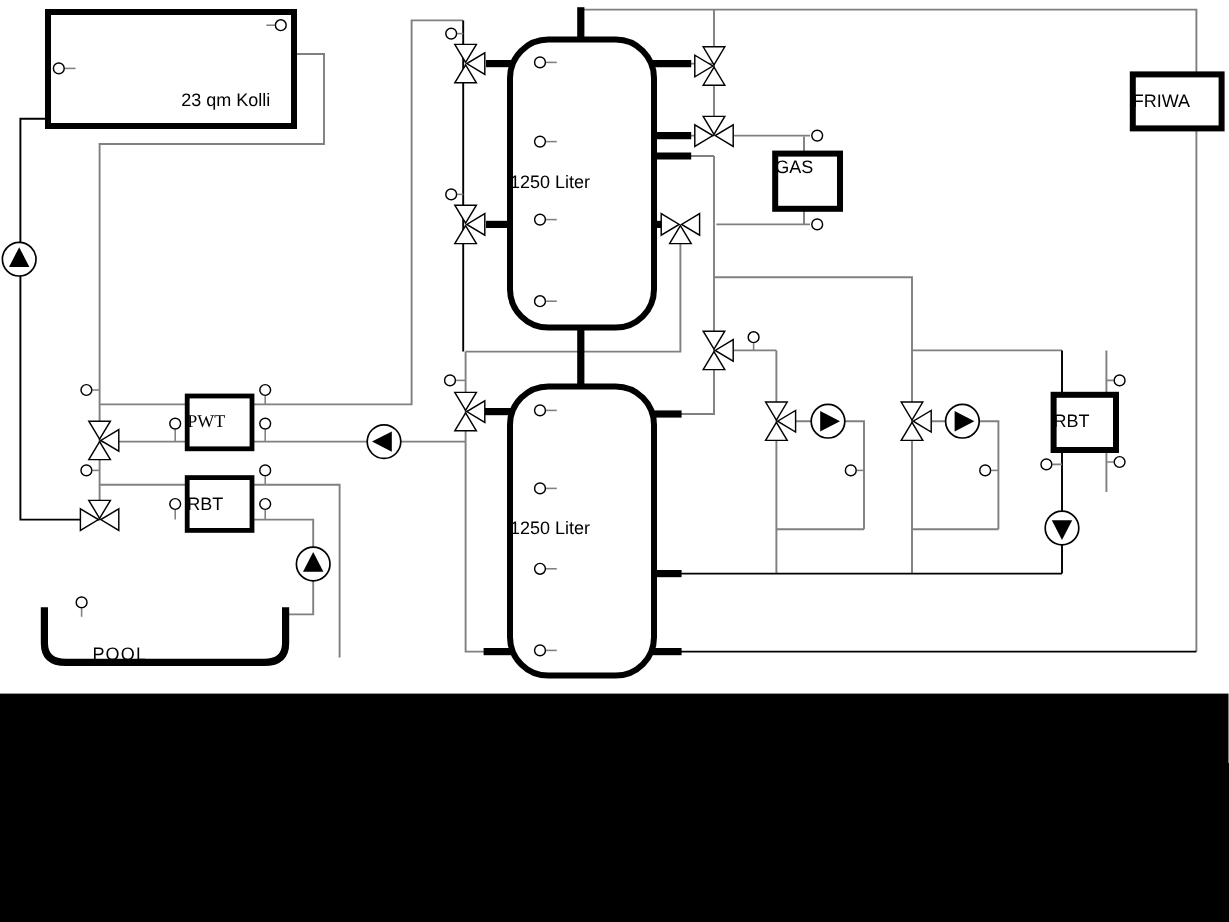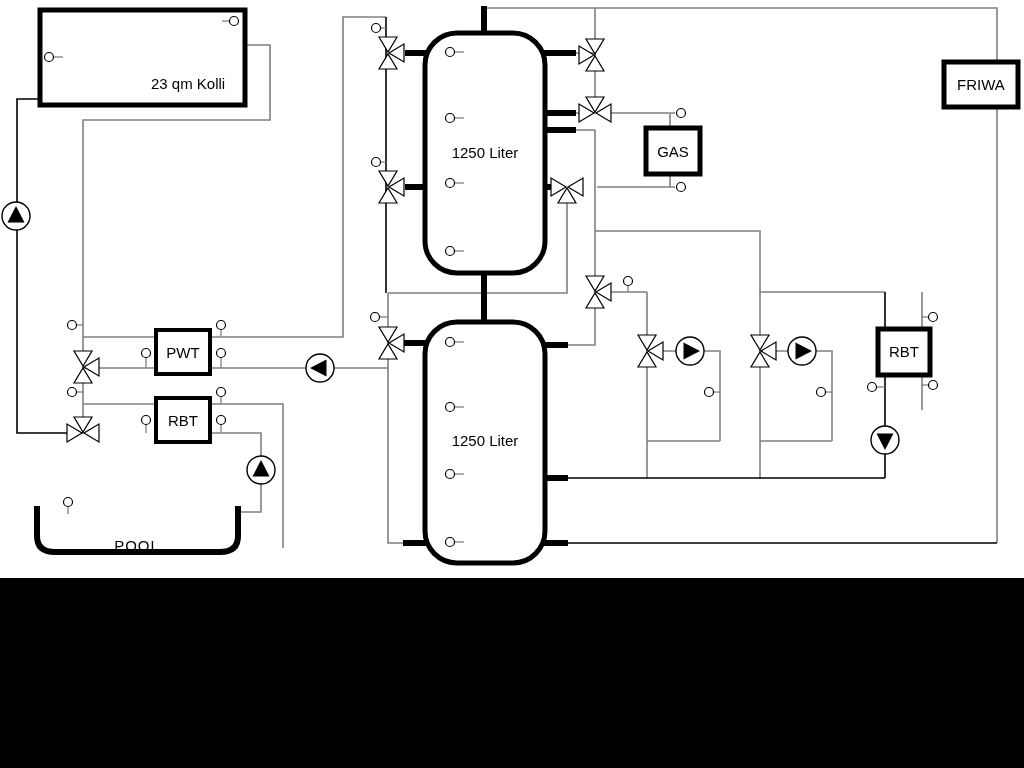--- a/index.html
+++ b/index.html
@@ -1,20 +1,20 @@
 <!DOCTYPE html>
 <html><head>
 <meta charset="utf-8">
 <style>
   html,body{margin:0;padding:0;background:#fff;}
   #stage{position:relative;width:1024px;height:768px;background:#fff;overflow:hidden;
          font-family:"Liberation Sans", sans-serif;}
   #schematic{position:absolute;left:0;top:0;}
   .lbl{position:absolute;font-size:15px;color:#000;line-height:1;white-space:nowrap;}
-  .lbl.center{text-align:center;}
+  .lbl.center{text-align:left;}
   #bottom-bar{position:absolute;left:0;top:578px;width:1024px;height:190px;background:#000;}
 </style>
 </head>
 <body>
 
 <div id="stage">
 
 <svg id="schematic" width="1024" height="768" viewBox="0 0 1024 768">
   <defs>
 
@@ -246,21 +246,21 @@
     <g>
           <line x1="877" y1="387" x2="885" y2="387"></line>
           <use href="#sensor" x="872" y="387"></use>
         </g>
   </g>
 </svg>
 
 <div class="lbl" style="left:151px;top:76px;">23 qm Kolli</div>
 <div class="lbl center" style="left:425px;top:145px;width:120px;">1250 Liter</div>
 <div class="lbl center" style="left:425px;top:433px;width:120px;">1250 Liter</div>
-<div class="lbl center" style="left:156px;top:345px;width:54px;">PWT</div>
+<div class="lbl center" style="left:156px;top:345px;width:54px;font-family:Liberation Serif, serif;">PWT</div>
 <div class="lbl center" style="left:156px;top:413px;width:54px;">RBT</div>
-<div class="lbl center" style="left:646px;top:144px;width:54px;">GAS</div>
+<div class="lbl center" style="left:646px;top:132px;width:54px;">GAS</div>
 <div class="lbl center" style="left:944px;top:77px;width:74px;">FRIWA</div>
 <div class="lbl center" style="left:878px;top:344px;width:52px;">RBT</div>
 <div class="lbl center" style="left:77px;top:522px;width:120px;letter-spacing:1px;margin-top:16px;">POOL</div>
 
 <div id="bottom-bar"></div>
 </div>
 
 </body></html>

